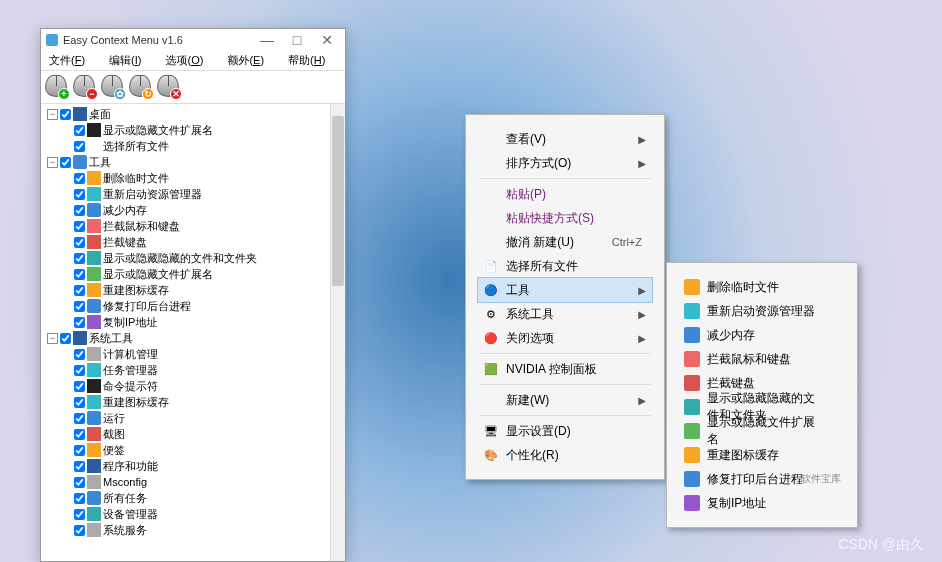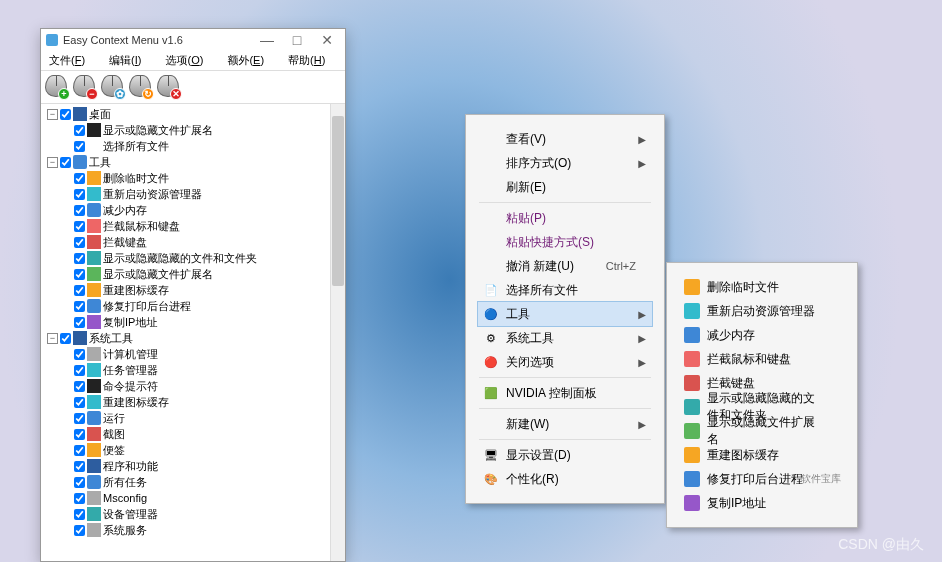--- a/index.html
+++ b/index.html
@@ -33,21 +33,21 @@
 .lbl.bold { font-weight: normal; }
 .scrollbar { width: 15px; background: #f0f0f0; border-left: 1px solid #ddd; position: relative; }
 .thumb { position: absolute; left: 1px; right: 1px; top: 12px; height: 170px; background: #c8c8c8; border-radius: 2px; }
 
 .cmenu { position: absolute; background: #f5f5f5; border: 1px solid #b8b8b8; box-shadow: 3px 3px 6px rgba(0,0,0,0.28); font-size: 12px; padding: 12px; }
 .cm1 { left: 465px; top: 114px; width: 200px; }
 .cm2 { left: 666px; top: 262px; width: 192px; }
 .ci { display: flex; align-items: center; height: 24px; padding: 0 22px 0 28px; position: relative; }
 .ci .cic { position: absolute; left: 5px; width: 16px; height: 16px; display: inline-flex; align-items: center; justify-content: center; font-size: 11px; }
 .ci .arr { position: absolute; right: 6px; font-size: 10px; color: #555; }
-.ci .sc { position: absolute; right: 16px; color: #555; font-size: 11px; }
+.ci .sc { position: absolute; right: 10px; color: #555; font-size: 11px; }
 .ci.hl { background: #d2e4f7; outline: 1px solid #9bc4e8; }
 .ci.dis { color: #701a75; }
 .csep { height: 1px; background: #ddd; margin: 3px 1px; }
 
 .i-blue { background: #3e87d6; border-radius: 2px; } .i-orange { background: #f6a623; } .i-green { background: #5bb55b; } .i-red { background: #d9534f; } .i-purple { background: #9657c9; } .i-cyan { background: #3bc; } .i-gray { background: #aaa; } .i-navy { background: #2d5d9f; } .i-teal { background: #3aa; } .i-pink { background: #e66; } .i-black { background: #222; }
 </style>
 </head>
 <body>
 
 <div class="window">
@@ -281,30 +281,30 @@
                   <span class="sp"></span>
                   <input type="checkbox" class="cb" checked="" style="">
                   <span class="ic i-navy"></span>
                   <span class="lbl">程序和功能</span>
                 </div>
               </li>
               <li>
                 <div class="row">
                   <span class="sp"></span>
                   <input type="checkbox" class="cb" checked="" style="">
+                  <span class="ic i-gray"></span>
+                  <span class="lbl">Msconfig</span>
+                </div>
+              </li>
+              <li>
+                <div class="row">
+                  <span class="sp"></span>
+                  <input type="checkbox" class="cb" checked="" style="">
                   <span class="ic i-blue"></span>
                   <span class="lbl">所有任务</span>
-                </div>
-              </li>
-              <li>
-                <div class="row">
-                  <span class="sp"></span>
-                  <input type="checkbox" class="cb" checked="" style="">
-                  <span class="ic i-gray"></span>
-                  <span class="lbl">Msconfig</span>
                 </div>
               </li>
               <li>
                 <div class="row">
                   <span class="sp"></span>
                   <input type="checkbox" class="cb" checked="" style="">
                   <span class="ic i-teal"></span>
                   <span class="lbl">设备管理器</span>
                 </div>
               </li>
@@ -328,23 +328,20 @@
 
 <div class="cmenu cm1" id="cm1">
     <div class="ci">
       <span>查看(V)</span>
       <span class="arr">▶</span>
     </div>
     <div class="ci">
       <span>排序方式(O)</span>
       <span class="arr">▶</span>
     </div>
-    <div class="ci">
-      <span>刷新(E)</span>
-    </div>
     <div class="csep"></div>
     <div class="ci dis">
       <span>粘贴(P)</span>
     </div>
     <div class="ci dis">
       <span>粘贴快捷方式(S)</span>
     </div>
     <div class="ci">
       <span>撤消 新建(U)</span>
       <span class="sc">Ctrl+Z</span>

